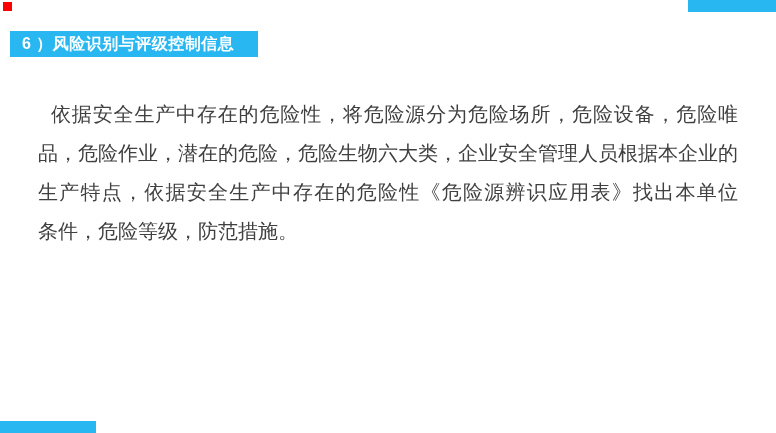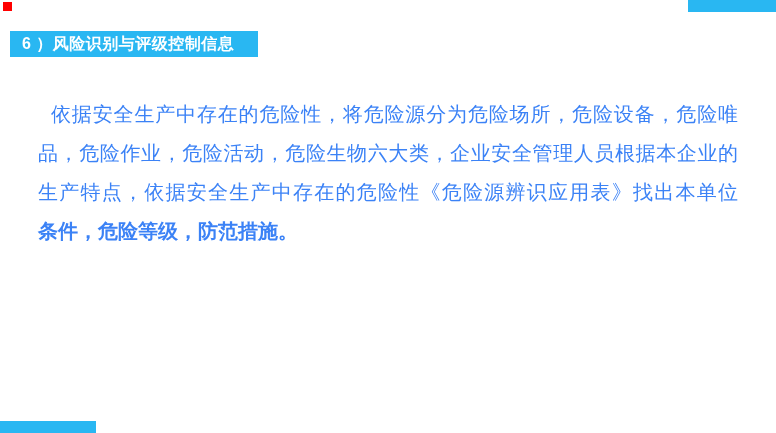--- a/index.html
+++ b/index.html
@@ -55,54 +55,53 @@
     padding-left: 12px;
     letter-spacing: 0.5px;
     white-space: nowrap;
   }
   
   .paragraph {
     position: absolute;
     left: 38px;
     top: 95px;
     width: 700px;
-    color: #3b82f6;
+    color: #404040;
     font-family: "Liberation Serif", serif;
     font-size: 20px;
     line-height: 39px;
   }
   .pline {
     text-align: justify;
     text-align-last: justify;
     text-justify: inter-character;
     white-space: nowrap;
   }
   .pline.indent {
     text-indent: 13px;
   }
   .pline.last {
     text-align-last: left;
-    font-weight: bold;
   }
 </style>
 </head>
 <body>
 
 <div class="slide">
 
   <div class="red-marker"></div>
 
   <div class="accent-bar top-right"></div>
 
   <div class="accent-bar bottom-left"></div>
 
   <div class="header-bar">
     <span>6 ）风险识别与评级控制信息</span>
   </div>
 
   <div class="paragraph">
     <div class="pline indent">依据安全生产中存在的危险性，将危险源分为危险场所，危险设备，危险唯</div>
-    <div class="pline">品，危险作业，危险活动，危险生物六大类，企业安全管理人员根据本企业的</div>
+    <div class="pline">品，危险作业，潜在的危险，危险生物六大类，企业安全管理人员根据本企业的</div>
     <div class="pline">生产特点，依据安全生产中存在的危险性《危险源辨识应用表》找出本单位</div>
     <div class="pline last">条件，危险等级，防范措施。</div>
   </div>
 
 </div>
 
 </body></html>

